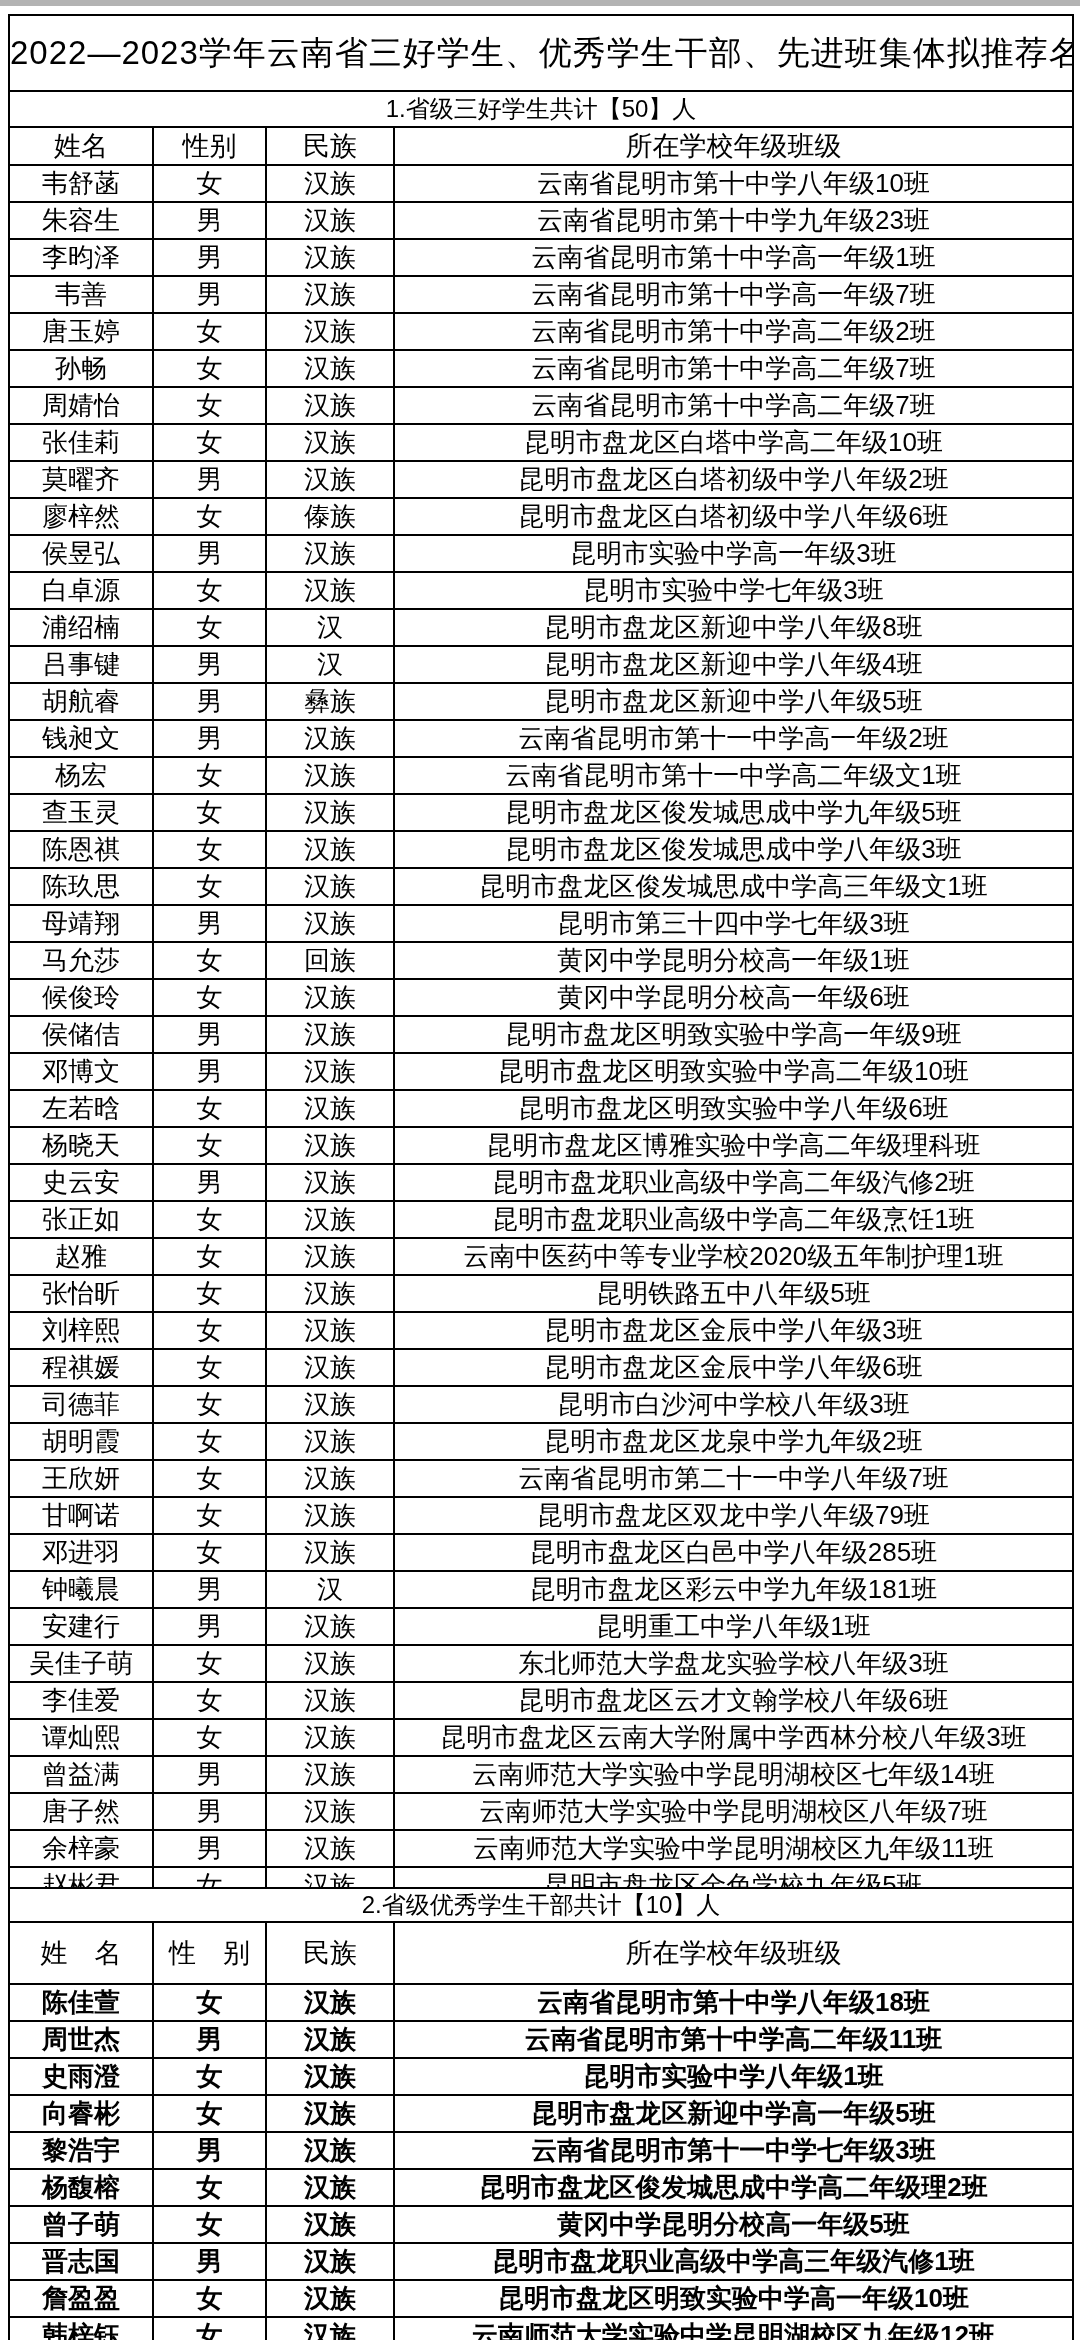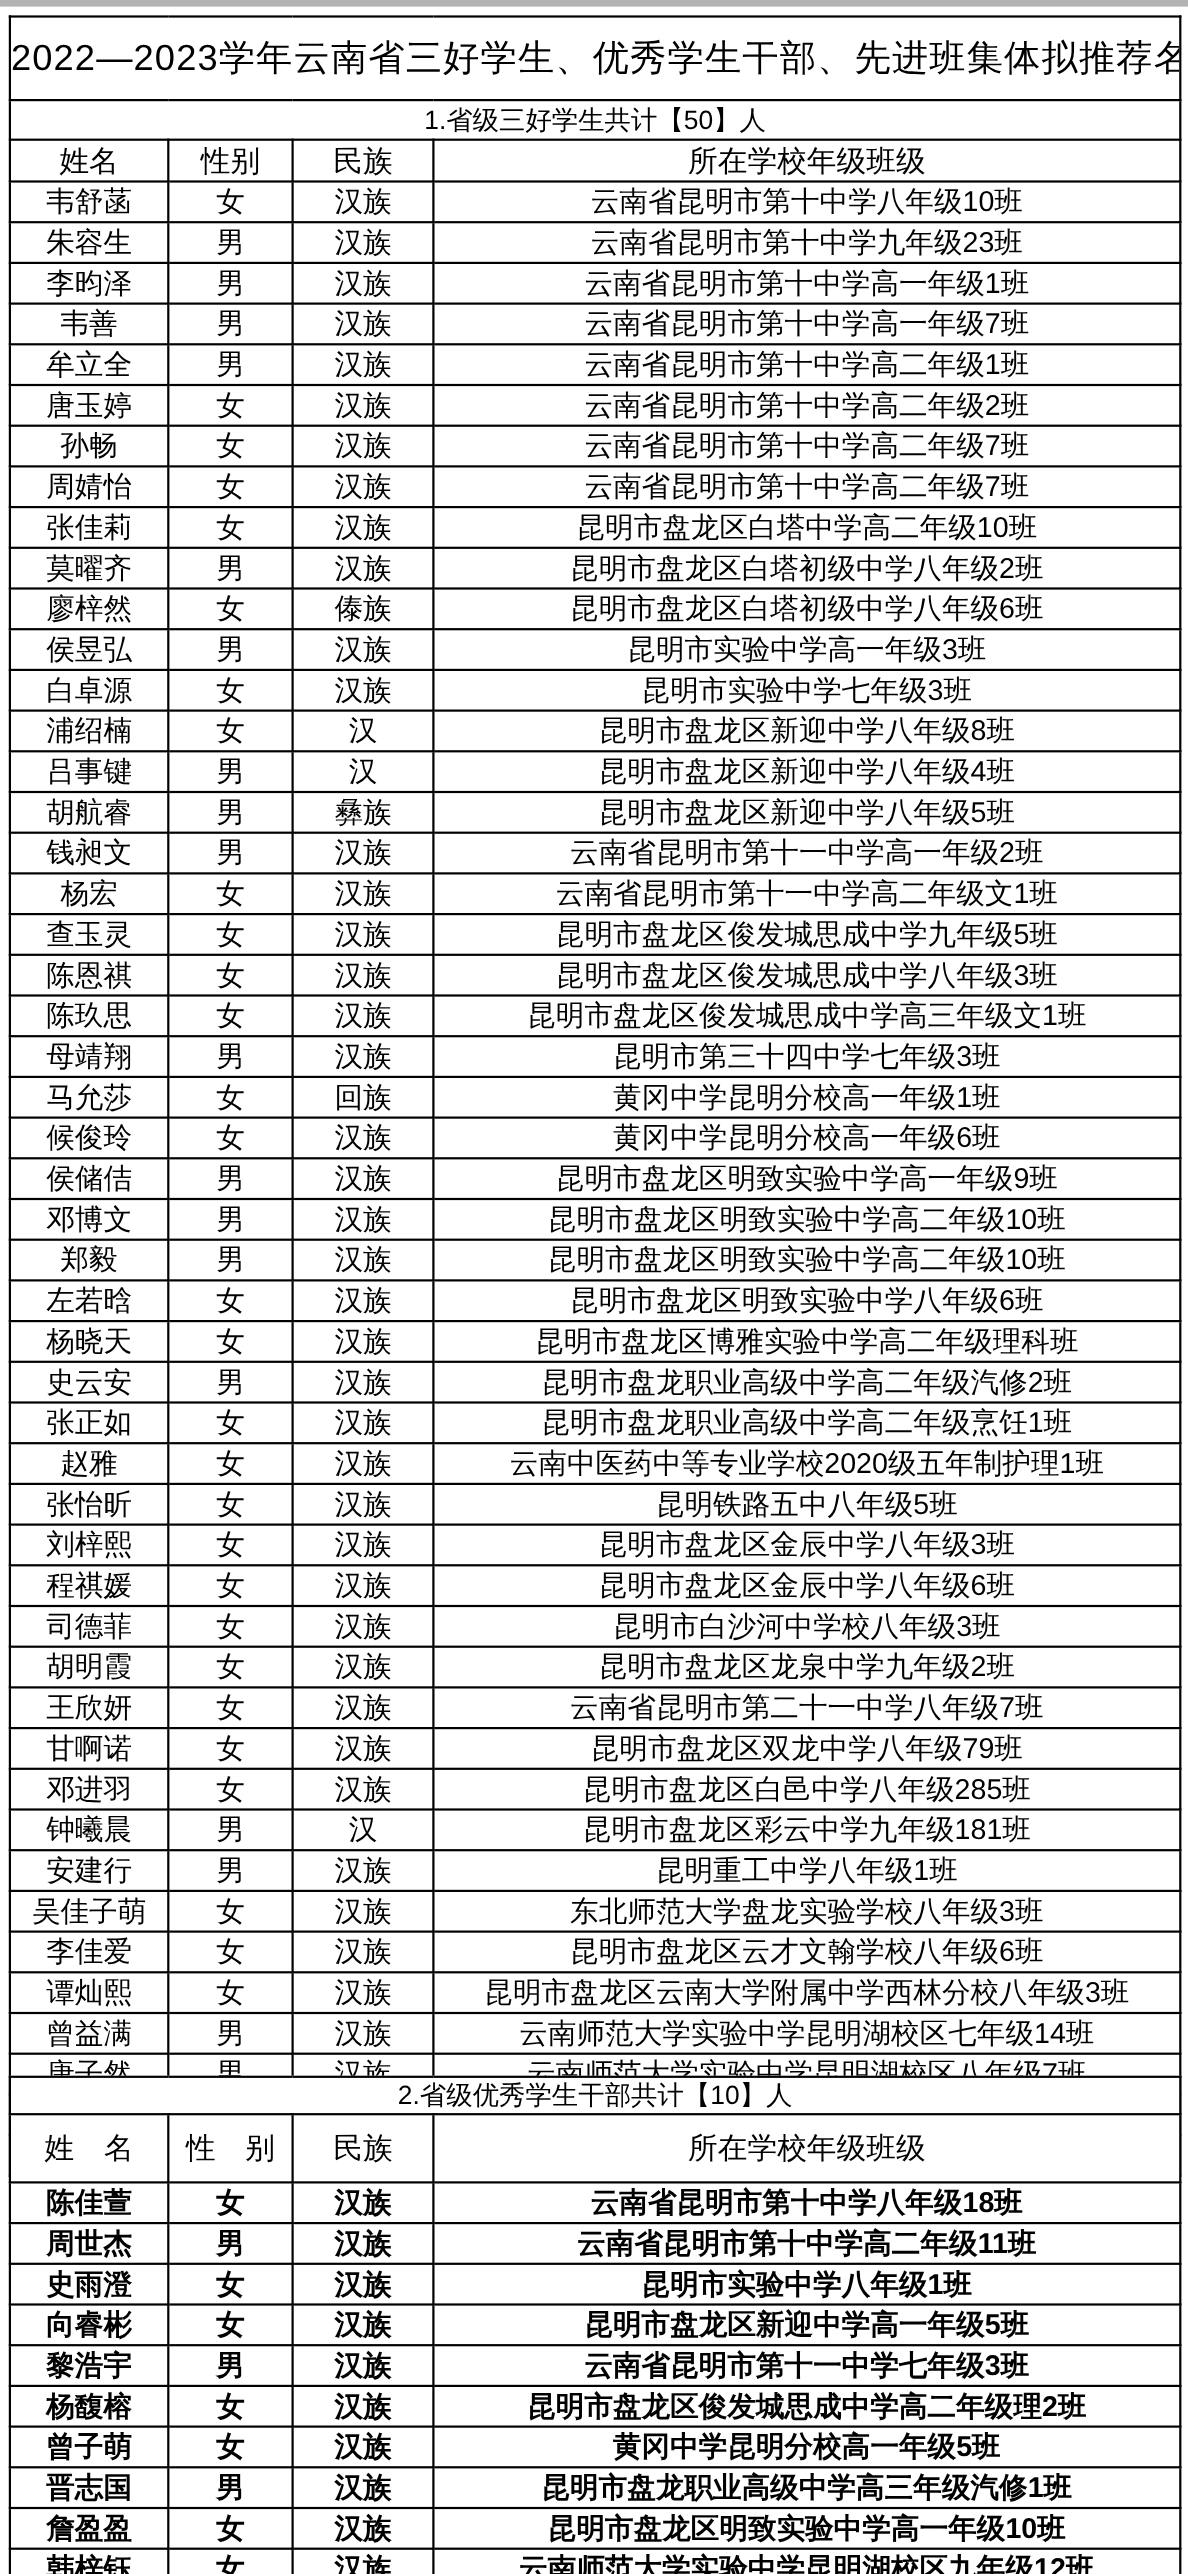--- a/index.html
+++ b/index.html
@@ -90,26 +90,20 @@
           <td>汉族</td>
           <td>云南省昆明市第十中学高一年级1班</td>
         </tr>
         <tr>
           <td>韦善</td>
           <td>男</td>
           <td>汉族</td>
           <td>云南省昆明市第十中学高一年级7班</td>
         </tr>
         <tr>
-          <td>牟立全</td>
-          <td>男</td>
-          <td>汉族</td>
-          <td>云南省昆明市第十中学高二年级1班</td>
-        </tr>
-        <tr>
           <td>唐玉婷</td>
           <td>女</td>
           <td>汉族</td>
           <td>云南省昆明市第十中学高二年级2班</td>
         </tr>
         <tr>
           <td>孙畅</td>
           <td>女</td>
           <td>汉族</td>
           <td>云南省昆明市第十中学高二年级7班</td>
@@ -217,26 +211,20 @@
           <td>黄冈中学昆明分校高一年级6班</td>
         </tr>
         <tr>
           <td>侯储佶</td>
           <td>男</td>
           <td>汉族</td>
           <td>昆明市盘龙区明致实验中学高一年级9班</td>
         </tr>
         <tr>
           <td>邓博文</td>
-          <td>男</td>
-          <td>汉族</td>
-          <td>昆明市盘龙区明致实验中学高二年级10班</td>
-        </tr>
-        <tr>
-          <td>郑毅</td>
           <td>男</td>
           <td>汉族</td>
           <td>昆明市盘龙区明致实验中学高二年级10班</td>
         </tr>
         <tr>
           <td>左若晗</td>
           <td>女</td>
           <td>汉族</td>
           <td>昆明市盘龙区明致实验中学八年级6班</td>
         </tr>

